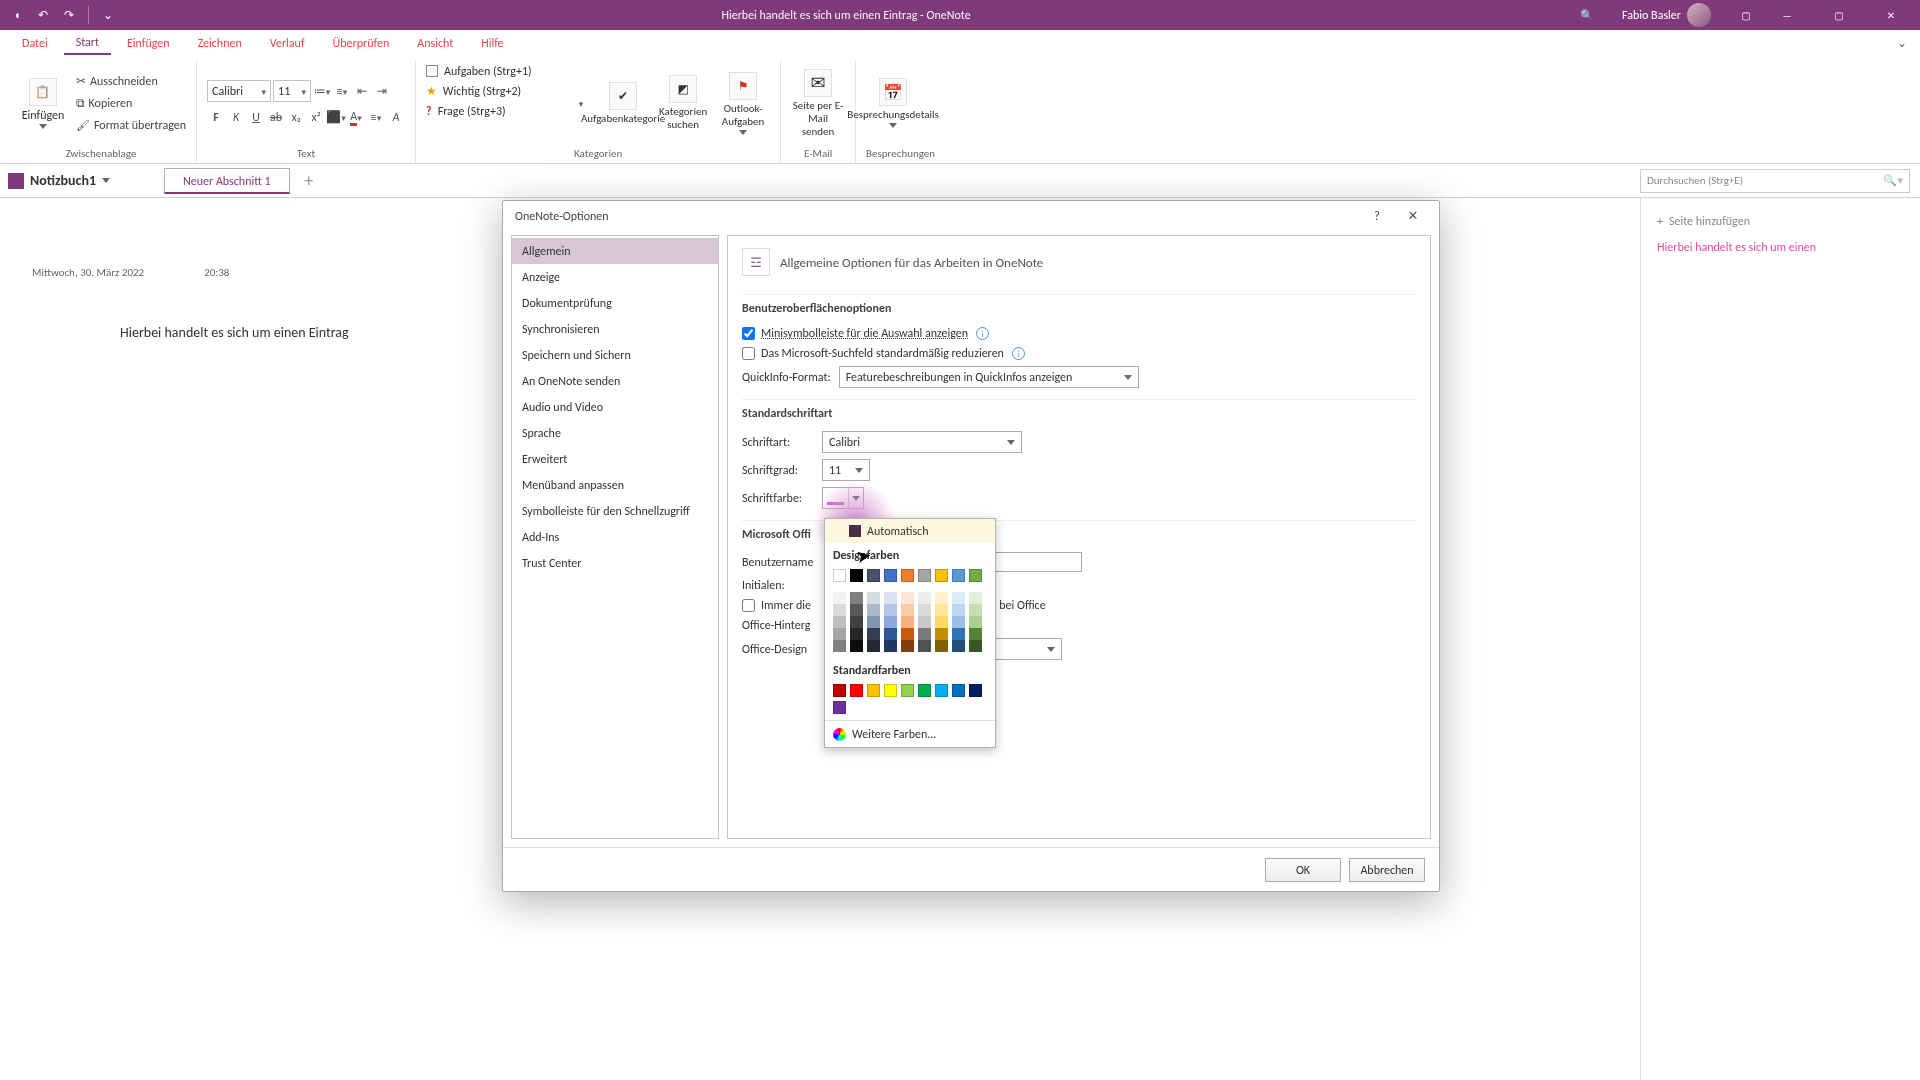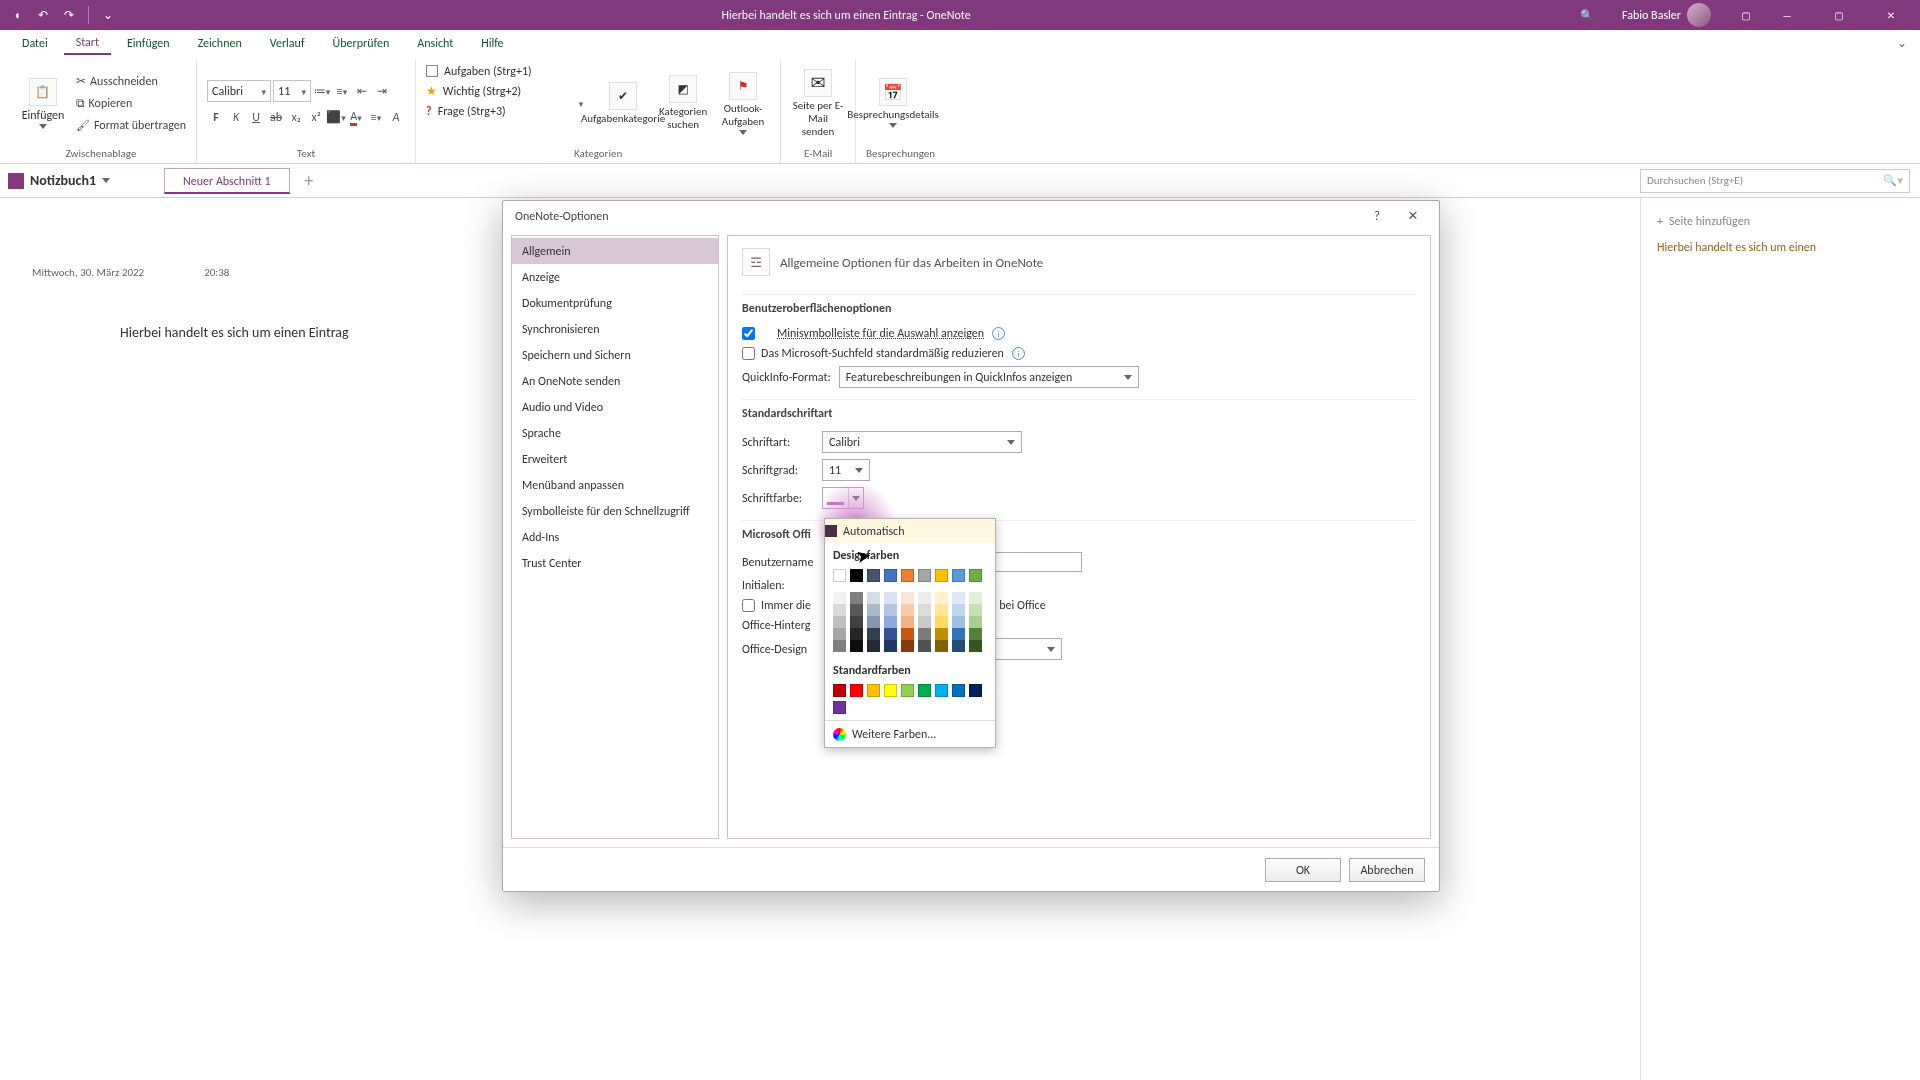--- a/index.html
+++ b/index.html
@@ -12,21 +12,21 @@
 .tb-left .sep { width: 1px; height: 18px; background: rgba(255,255,255,.35); margin: 0 2px; }
 .tb-center { flex: 1; text-align: center; font-size: 12px; opacity: .95; }
 .tb-right { display: flex; align-items: center; gap: 6px; padding-right: 6px; }
 .tb-right .icon { width: 46px; height: 30px; display:flex; align-items:center; justify-content:center; font-size:10px;}
 .tb-right .icon.small { width: 24px; }
 .tb-user { display:flex; align-items:center; gap:6px; margin:0 17px; font-size:12px;}
 .tb-avatar { width: 24px; height: 24px; border-radius: 50%; background: linear-gradient(135deg,#d8b0c5,#8a5a83); }
 
 
 .menutabs { height: 26px; display:flex; align-items:center; padding-left:10px; gap:4px; border-bottom:none; }
-.menutabs .mt { padding: 4px 12px; font-size:12px; color:#14532d; cursor:default; }
+.menutabs .mt { padding: 4px 12px; font-size:12px; color:#ef4444; cursor:default; }
 .menutabs .mt.active { border-bottom: 2px solid #80397b; color:#80397b; }
 .menutabs .spacer { flex:1; }
 .square-down { width:24px; text-align:center; color:#666; padding-right:12px; }
 
 
 .ribbon { height: 108px; background:#fff; border-bottom:1px solid #d5cfd4; display:flex; padding:4px 6px 0 6px; }
 .rgroup { border-right:1px solid #e7e2e6; padding:2px 10px 0 10px; display:flex; flex-direction:column; }
 .rgroup .rows { flex:1; display:flex; gap:6px; }
 .rgroup .glabel { text-align:center; font-size:11px; color:#666; padding:3px 0; }
 .rbtn { display:flex; align-items:center; gap:4px; font-size:12px; color:#444; height:20px;}
@@ -54,21 +54,21 @@
 
 
 .canvas { position:relative; height: calc(1080px - 30px - 26px - 108px - 34px); display:flex; }
 .page { flex:1; position:relative; padding:18px 32px; }
 .date { font-size:11px; color:#666; }
 .note-block { position:absolute; top:126px; left:120px; font-size:14px; color:#333; }
 
 
 .rpane { width:280px; border-left:1px solid #e2dce1; padding:10px 16px; }
 .rpane .add { color:#888; font-size:12px; display:flex; align-items:center; gap:6px; padding:6px 0 12px 0;}
-.rpane .entry { font-size:12px; color:#a16207; line-height:1.3;}
+.rpane .entry { font-size:12px; color:#ec4899; line-height:1.3;}
 .expand-ic { position:absolute; right:298px; top:12px; color:#888; font-size:14px;}
 
 
 .dialog-back { position:absolute; left:0; top:0; right:0; bottom:0; }
 .dialog { position:absolute; left:502px; top:200px; width:938px; height:692px; background:#fff; border:1px solid #aaa; border-radius:2px; box-shadow:0 10px 40px rgba(0,0,0,.3); display:flex; flex-direction:column;}
 .dlg-title { height:30px; display:flex; align-items:center; padding:0 8px 0 12px; font-size:12px; color:#444;}
 .dlg-title .sp { flex:1; }
 .dlg-title .tbtn { width:36px; text-align:center; height:30px; line-height:30px; font-size:13px; color:#555;}
 .dlg-body { flex:1; display:flex; }
 .dlg-nav { width:208px; border:1px solid #c9c2c8; margin:4px 8px 8px 8px; padding-top:2px;}
@@ -85,21 +85,21 @@
 .selbox { height:22px; border:1px solid #b3a8b2; background:#fff; display:flex; align-items:center; justify-content:space-between; padding:0 6px; font-size:12px;}
 .info-ic{ width:13px;height:13px;border:1px solid #4a90d9;border-radius:50%;font-size:9px;color:#4a90d9;display:inline-flex;align-items:center;justify-content:center;}
 
 .color-drop-btn { width:42px; height:22px; border:1px solid #b3a8b2; display:flex; }
 .color-swatch{ flex:1; background:#fff; border-right:1px solid #ccc; position:relative;}
 .color-swatch::after{content:"";position:absolute;left:4px;right:4px;bottom:3px;height:3px;background:#c566c4;}
 .color-arr{width:14px;display:flex;align-items:center;justify-content:center;}
 
 
 .picker { position:absolute; left:824px; top:518px; width:172px; background:#fff; border:1px solid #b5b0b4; box-shadow:0 3px 10px rgba(0,0,0,.25); font-size:12px; z-index:50; }
-.pk-row { display:flex; align-items:center; gap:6px; padding:5px 0;}
+.pk-row { display:flex; align-items:center; gap:6px; padding:5px 24px;}
 .pk-row.sel { background:#fff8e1;}
 .pk-head { font-weight:600; padding:5px 8px 3px 8px; }
 .pk-grid { display:flex; flex-wrap:wrap; gap:4px; padding:4px 8px 6px 8px;}
 .pk-grid .c { width:13px; height:13px; border:1px solid rgba(0,0,0,.2);}
 .pk-grid.tg{gap:3px;}
 .pk-grid.tg .c{height:10px;border:none;}
 .pk-more { border-top:1px solid #ddd; padding:6px 8px; display:flex; align-items:center; gap:6px;}
 .wheel{width:13px;height:13px;border-radius:50%;background:conic-gradient(red,yellow,lime,cyan,blue,magenta,red);}
 
 
@@ -355,21 +355,21 @@
       <div class="dlg-main">
         <div class="dlg-h">
           <div class="dlg-ico">☲</div>
           <span style="font-size:13px;color:#555;">Allgemeine Optionen für das Arbeiten in OneNote</span>
         </div>
 
         <div class="sect">Benutzeroberflächenoptionen</div>
         <div class="frow">
             <label>
               <input type="checkbox" class="chk" checked="" style="">
-              <span style="text-decoration:underline dotted;margin-left:16px;">Minisymbolleiste für die Auswahl anzeigen</span>
+              <span style="text-decoration:underline dotted;">Minisymbolleiste für die Auswahl anzeigen</span>
             </label>
             <span class="info-ic">i</span>
           </div>
         <div class="frow">
             <label>
               <input type="checkbox" class="chk" style="">
               <span>Das Microsoft-Suchfeld standardmäßig reduzieren</span>
             </label>
             <span class="info-ic">i</span>
           </div>

